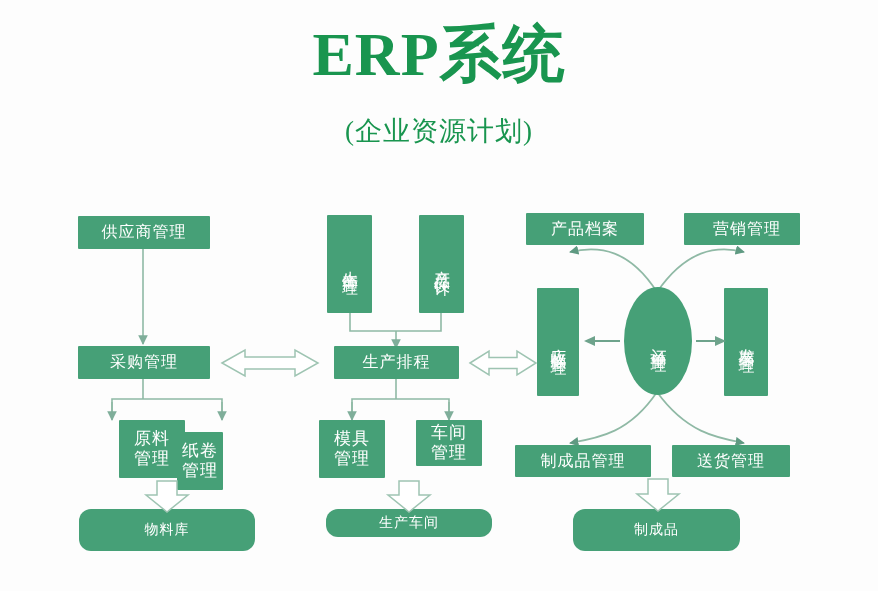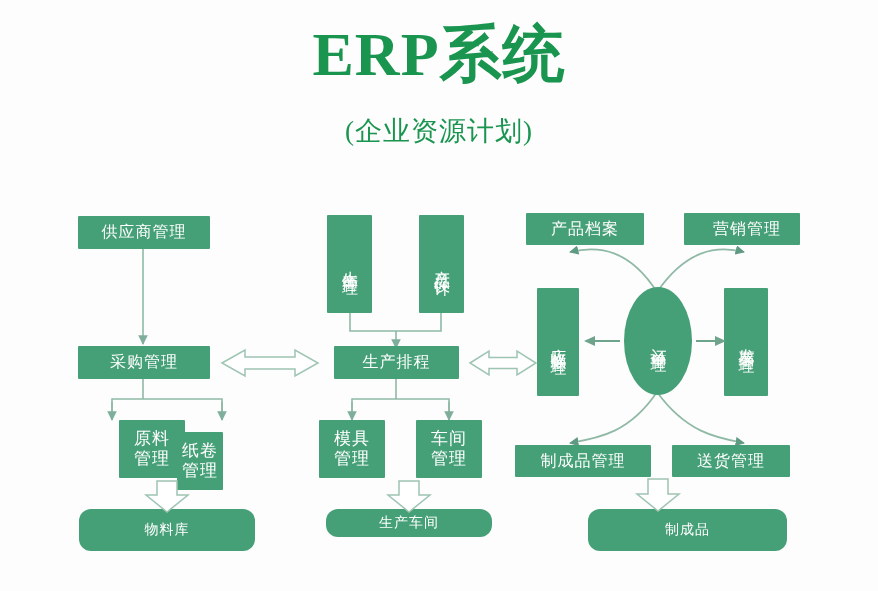--- a/index.html
+++ b/index.html
@@ -108,40 +108,40 @@
 
   <div class="node flat vtext fs18" style="left:327px;top:215px;width:45px;height:98px;">生产管理</div>
 
   <div class="node flat vtext fs18" style="left:419px;top:215px;width:45px;height:98px;">产品设计</div>
 
   <div class="node flat fs18" style="left:334px;top:346px;width:125px;height:33px;">生产排程</div>
 
   <div class="node flat two-line fs17" style="left:319px;top:420px;width:66px;height:58px;">模具
 管理</div>
 
-  <div class="node flat two-line fs17" style="left:416px;top:420px;width:66px;height:58px;">车间
+  <div class="node flat two-line fs17" style="left:416px;top:420px;width:66px;height:46px;">车间
 管理</div>
 
   <div class="node round fs21" style="left:326px;top:509px;width:166px;height:28px;">生产车间</div>
 
   <div class="node flat fs18" style="left:526px;top:213px;width:118px;height:32px;">产品档案</div>
 
   <div class="node flat fs18" style="left:684px;top:213px;width:116px;height:32px;padding-left:10px;">营销管理</div>
 
   <div class="node flat vtext fs16" style="left:537px;top:288px;width:42px;height:108px;">应收款管理</div>
 
   <div class="node ellipse vtext fs18" style="left:624px;top:287px;width:68px;height:108px;">订单管理</div>
 
   <div class="node flat vtext fs16" style="left:724px;top:288px;width:44px;height:108px;">发票管理</div>
 
   <div class="node flat fs18" style="left:672px;top:445px;width:118px;height:32px;">送货管理</div>
 
   <div class="node flat fs18" style="left:515px;top:445px;width:136px;height:32px;">制成品管理</div>
 
-  <div class="node round fs21" style="left:573px;top:509px;width:199px;height:42px;margin-left:15px;">制成品</div>
+  <div class="node round fs21" style="left:573px;top:509px;width:167px;height:42px;">制成品</div>
 
   <svg id="links-top" viewBox="0 0 878 591" xmlns="http://www.w3.org/2000/svg">
 
     <g>
       <path d="M222,363 L245,350 L245,357 L295,357 L295,350 L318,363 L295,376 L295,369 L245,369 L245,376 Z" fill="#ffffff" stroke="#9ec4b2" stroke-width="1.5" stroke-linejoin="miter"></path>
     </g>
 
     <g>
       <path d="M470,363 L489,351 L489,357.5 L517,357.5 L517,351 L536,363 L517,375 L517,368.5 L489,368.5 L489,375 Z" fill="#ffffff" stroke="#9ec4b2" stroke-width="1.5" stroke-linejoin="miter"></path>
     </g>

